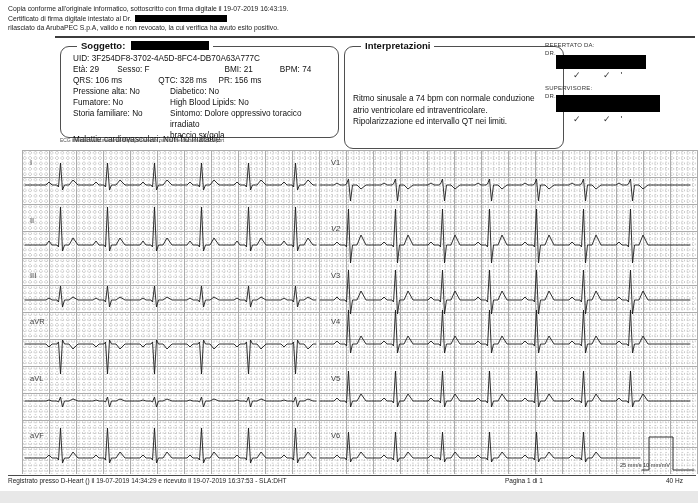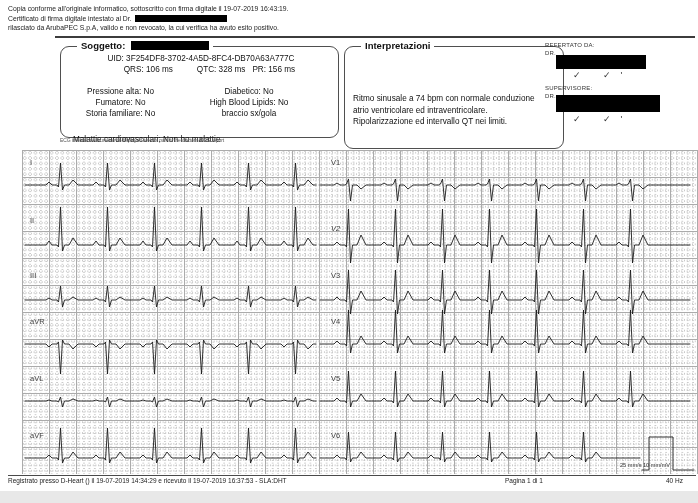--- a/index.html
+++ b/index.html
@@ -10,21 +10,21 @@
   .hdr{position:absolute;left:8px;top:4px;font-size:6.8px;line-height:9.5px;color:#222;}
   .redact{display:inline-block;background:#000;vertical-align:-1px;}
   .hdr .redact{width:92px;height:7px;margin-left:3px;}
   .rule{position:absolute;left:55px;top:36px;width:640px;height:2px;background:#3c3c3c;}
 
   
   .fbox{position:absolute;border:1.5px solid #4f4f4f;border-radius:9px;background:#fff;}
   .legend{position:absolute;top:-7px;left:16px;background:#fff;padding:0 4px;
           font-weight:bold;font-size:9.5px;color:#111;white-space:nowrap;}
   .legend .redact{width:78px;height:9px;margin-left:6px;vertical-align:-1px;}
-  #subject-box{left:60px;top:46px;width:277px;height:90px;text-align:center;}
+  #subject-box{left:60px;top:46px;width:277px;height:90px;}
   #interp-box{left:344px;top:46px;width:196px;height:101px;padding-left:22px;}
 
   .sbody{position:absolute;left:12px;top:6px;width:256px;font-size:8.2px;line-height:11px;color:#111;}
   .sbody .row{white-space:nowrap;}
   .w42{display:inline-block;width:42px;} .w107{display:inline-block;width:105px;}
   .w53{display:inline-block;width:53px;} .w83{display:inline-block;width:83px;}
   .w58{display:inline-block;width:58px;}
   .colL{position:absolute;left:0;top:33px;width:95px;}
   .colR{position:absolute;left:97px;top:33px;width:158px;}
   .malattie{position:absolute;left:0;top:69px;white-space:nowrap;margin-top:12px;}
@@ -70,32 +70,39 @@
   </div>
   <div class="rule"></div>
 
   <div class="fbox" id="subject-box">
     <div class="legend">
       <span>Soggetto:</span><span class="redact"></span>
     </div>
     <div class="sbody">
       <div class="row">UID: 3F254DF8-3702-4A5D-8FC4-DB70A63A777C</div>
       <div class="row">
+        <span class="w42">Età: 29</span>
+        <span class="w107">Sesso: F</span>
+        <span class="w53">BMI: 21</span>
+        <span>BPM: 74</span>
+      </div>
+      <div class="row">
         <span class="w83">QRS: 106 ms</span>
         <span class="w58">QTC: 328 ms</span>
         <span>PR: 156 ms</span>
       </div>
       <div class="colL">
         <div>Pressione alta: No</div>
         <div>Fumatore: No</div>
         <div>Storia familiare: No</div>
       </div>
       <div class="colR">
         <div>Diabetico: No</div>
         <div>High Blood Lipids: No</div>
+        <div>Sintomo: Dolore oppressivo toracico irradiato</div>
         <div>braccio sx/gola</div>
       </div>
       <div class="malattie">Malattie cardiovascolari: Non ho malattie</div>
     </div>
   </div>
   <div class="disclaimer">ECG interval measurements displayed are not part of the doctor's ECG report</div>
 
   <div class="fbox" id="interp-box">
     <div class="legend">Interpretazioni</div>
     <div id="interp-text">Ritmo sinusale a 74 bpm con normale conduzione atrio ventricolare ed intraventricolare. Ripolarizzazione ed intervallo QT nei limiti.</div>

